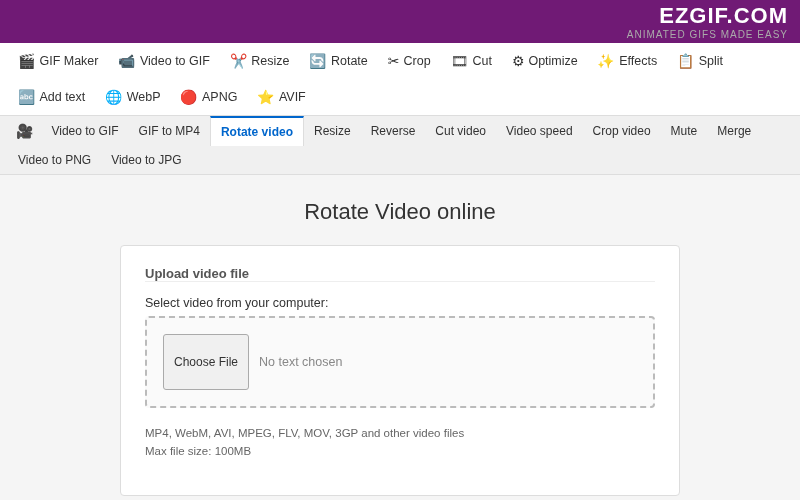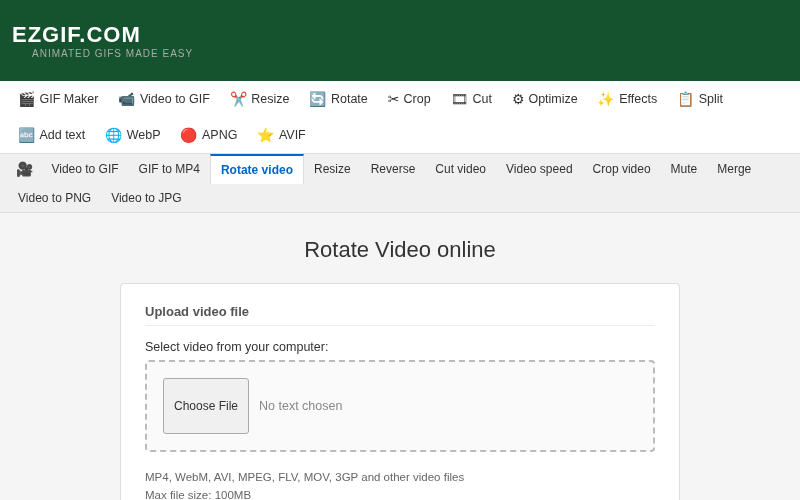--- a/index.html
+++ b/index.html
@@ -1,40 +1,40 @@
 <!DOCTYPE html>
 <html><head>
   <meta charset="utf-8">
   <style>
     * { box-sizing: border-box; margin: 0; padding: 0; }
     body { font-family: Arial, sans-serif; font-size: 13px; background: #f5f5f5; color: #333; width: 800px; }
 
     
-    .header { background: #14532d; padding: 22px 12px; }
+    .header { background: #701a75; padding: 3px 12px; text-align: right; }
     .header .logo-text { color: #fff; font-size: 22px; font-weight: bold; letter-spacing: 1px; }
     .header .tagline { color: #aaa; font-size: 10px; text-transform: uppercase; letter-spacing: 1px; margin-left: 20px; }
 
     
     .main-nav { background: #fff; border-bottom: 1px solid #ddd; padding: 0 8px; display: flex; align-items: center; flex-wrap: wrap; }
     .main-nav a { display: inline-flex; align-items: center; gap: 4px; padding: 10px 10px; font-size: 12.5px; color: #333; text-decoration: none; white-space: nowrap; }
     .main-nav a .nav-icon { font-size: 14px; }
 
     
     .sub-nav { background: #f0f0f0; border-bottom: 1px solid #ddd; padding: 0 8px; display: flex; align-items: center; flex-wrap: wrap; }
     .sub-nav-icon { padding: 6px 8px; font-size: 14px; color: #555; }
     .sub-nav a { display: inline-block; padding: 7px 10px; font-size: 12px; color: #333; text-decoration: none; white-space: nowrap; }
     .sub-nav a.active { background: #fff; border-left: 1px solid #ddd; border-right: 1px solid #ddd; border-top: 2px solid #0066cc; color: #0066cc; font-weight: bold; }
 
     
     .page-content { padding: 24px 20px; }
     .page-title { font-size: 22px; font-weight: normal; color: #333; margin-bottom: 20px; text-align: center; }
 
     
     .upload-card { background: #fff; border: 1px solid #ddd; border-radius: 4px; padding: 20px 24px; max-width: 560px; margin: 0 auto; }
-    .upload-card-title { font-size: 13px; font-weight: bold; color: #555; margin-bottom: 14px; padding-bottom: 6px; border-bottom: 1px solid #eee; }
+    .upload-card-title { font-size: 13px; font-weight: bold; color: #555; margin-bottom: 14px; border-bottom: 1px solid #eee; }
 
     .form-group { margin-bottom: 16px; }
     .form-label { display: block; font-size: 12.5px; color: #333; margin-bottom: 6px; }
 
     
     .file-input-area { border: 2px dashed #bbb; border-radius: 4px; padding: 16px; display: flex; align-items: center; gap: 10px; background: #fafafa; }
     .choose-file-btn { background: #f0f0f0; border: 1px solid #aaa; border-radius: 3px; padding: 20px 10px; font-size: 12px; cursor: pointer; color: #333; }
     .file-chosen-text { font-size: 12.5px; color: #888; }
 
     

